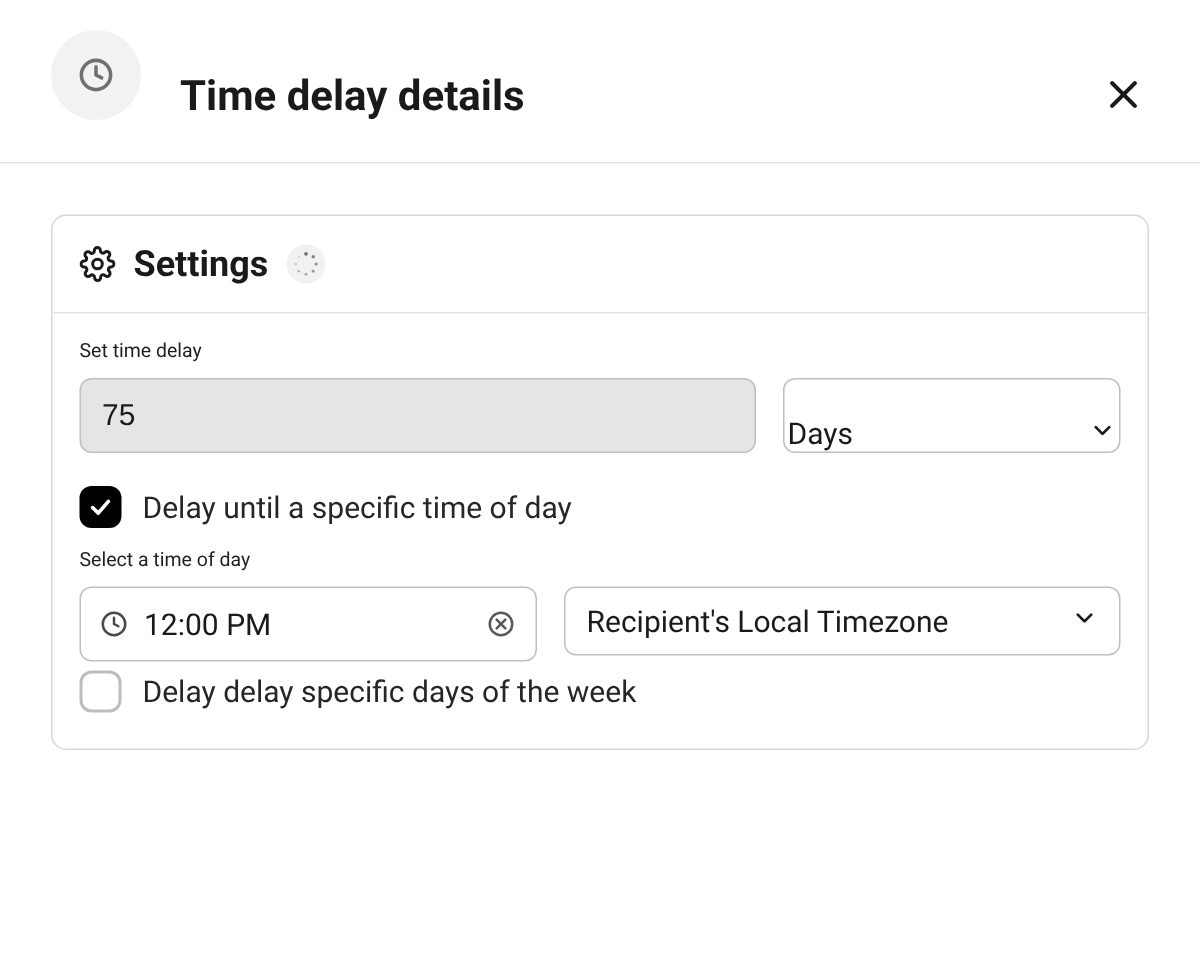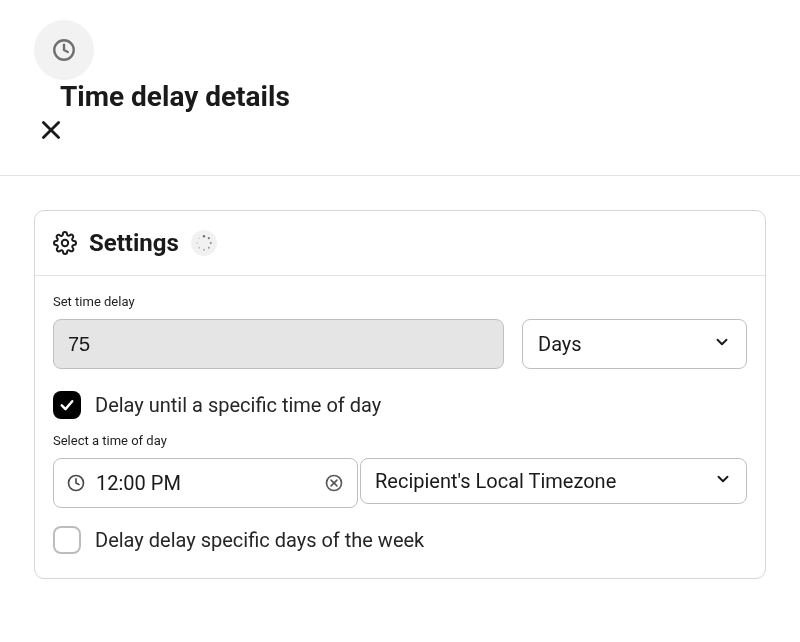--- a/index.html
+++ b/index.html
@@ -9,23 +9,22 @@
     }
     body {
       font-family: -apple-system, BlinkMacSystemFont, "Segoe UI", Roboto, Helvetica, Arial, sans-serif;
       background: #ffffff;
       color: #1a1a1a;
       width: 800px;
       height: 642px;
     }
     .header {
       display: flex;
-      align-items: flex-start;
+      align-items: flex-end;
       padding: 20px 34px 28px 34px;
-      flex-direction: column;
     }
     .header-icon-circle {
       width: 60px;
       height: 60px;
       border-radius: 50%;
       background: #f2f2f2;
       display: flex;
       align-items: center;
       justify-content: center;
       flex-shrink: 0;
@@ -100,25 +99,25 @@
       padding: 0 14px;
       font-size: 20px;
       color: #1a1a1a;
       background: #e5e5e5;
     }
     .select {
       width: 225px;
       height: 50px;
       border: 1px solid #bfbfbf;
       border-radius: 8px;
-      padding: 0 15px;
-      font-size: 20px;
-      background: #ffffff;
-      display: flex;
-      align-items: center;
+      padding: 0 2px;
+      font-size: 20px;
+      background: #ffffff;
+      display: flex;
+      align-items: flex-end;
       justify-content: space-between;
       cursor: pointer;
     }
     .checkbox-row {
       display: flex;
       align-items: center;
       gap: 14px;
       margin-bottom: 14px;
     }
     .checkbox {
@@ -137,22 +136,22 @@
     .checkbox.unchecked {
       border: 2px solid #bdbdbd;
       background: #fff;
     }
     .checkbox-label {
       font-size: 20px;
       color: #262626;
     }
     .row2 {
       display: flex;
-      gap: 2px;
-      margin-bottom: 18px;
+      gap: 18px;
+      margin-bottom: 6px;
     }
     .time-input {
       flex: 0 0 305px;
       height: 50px;
       border: 1px solid #bfbfbf;
       border-radius: 8px;
       padding: 0 12px;
       display: flex;
       align-items: center;
       gap: 10px;

